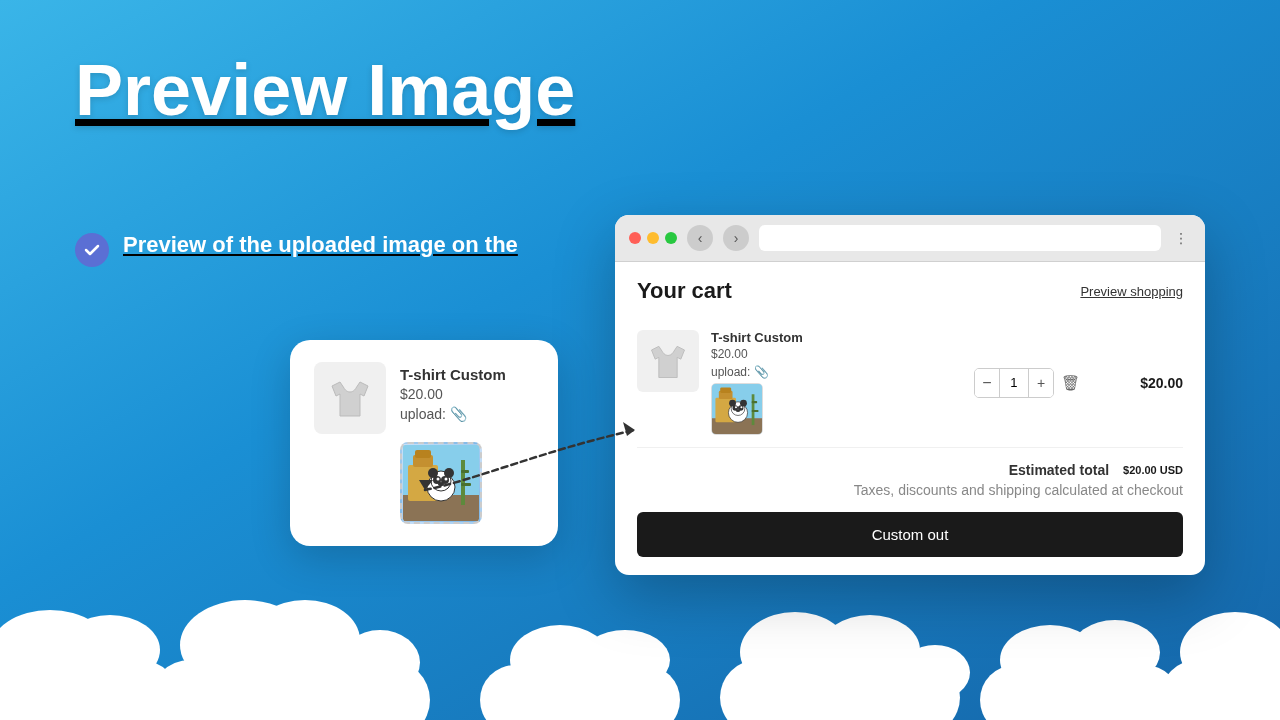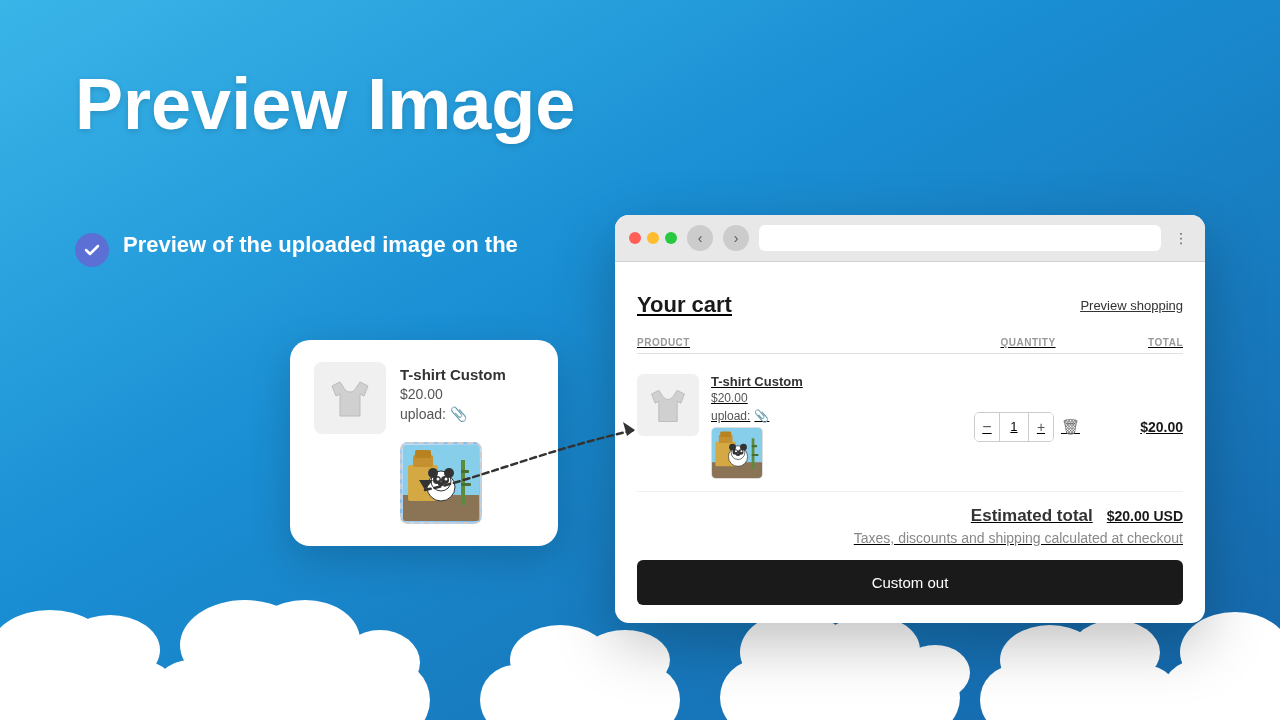--- a/index.html
+++ b/index.html
@@ -11,31 +11,31 @@
       font-family: -apple-system, BlinkMacSystemFont, 'Segoe UI', sans-serif;
       background: linear-gradient(160deg, #3ab5e8 0%, #1a7fc4 60%, #1565a8 100%);
       position: relative;
     }
   </style>
 </head>
 <body>
 
 <div style="position:relative; width:1280px; height:720px; overflow:hidden; background: linear-gradient(150deg, #3ab5e8 0%, #1a8fd4 40%, #1565a8 100%);">
 
-  <div style="position:absolute; top:65px; left:75px; z-index:5;">
+  <div style="position:absolute; top:51px; left:75px; z-index:5;text-decoration:underline;">
     <h1 style="font-size:72px; font-weight:900; color:white; text-shadow:0 2px 6px rgba(0,0,0,0.15); line-height:1.1;">Preview Image</h1>
   </div>
 
   <div style="position:absolute; top:230px; left:75px; z-index:5; display:flex; align-items:flex-start; gap:14px; max-width:450px;">
     <div style="width:34px; height:34px; background:#5b6fd4; border-radius:50%; display:flex; align-items:center; justify-content:center; flex-shrink:0; margin-top:3px;">
       <svg width="18" height="18" viewBox="0 0 18 18" fill="none">
         <polyline points="3,9 7,13 15,5" stroke="white" stroke-width="2.5" stroke-linecap="round" stroke-linejoin="round"></polyline>
       </svg>
     </div>
-    <div style="display:flex; flex-direction:row;">
+    <div style="display:flex; flex-direction:row;text-decoration:underline;">
       <span style="font-size:22px; font-weight:700; color:white; line-height:1.4;">Preview of the uploaded image on the</span>
     </div>
   </div>
 
   <div style="position:absolute; top:340px; left:290px; z-index:6; background:white; border-radius:20px; padding:22px 24px; width:268px; box-shadow:0 12px 40px rgba(0,0,0,0.18);">
 
     <div style="display:flex; gap:14px; align-items:flex-start; margin-bottom:8px;">
 
       <div style="width:72px; height:72px; background:#f0f0f0; border-radius:8px; display:flex; align-items:center; justify-content:center; flex-shrink:0;">
         <svg width="48" height="48" viewBox="0 0 48 48" fill="none">
@@ -106,33 +106,28 @@
 
       <div style="width:26px;height:26px;background:#ccc;border-radius:50%;display:flex;align-items:center;justify-content:center;cursor:pointer;font-size:14px;color:#555;">‹</div>
       <div style="width:26px;height:26px;background:#ccc;border-radius:50%;display:flex;align-items:center;justify-content:center;cursor:pointer;font-size:14px;color:#555;">›</div>
 
       <div style="flex:1;background:white;border-radius:6px;height:26px;padding:0 10px;display:flex;align-items:center;font-size:11px;color:#aaa;">
       </div>
 
       <div style="width:20px;height:20px;display:flex;align-items:center;justify-content:center;color:#666;font-size:14px;">⋮</div>
     </div>
 
-    <div style="padding:30px 22px 18px 22px;text-decoration:underline;">
+    <div style="padding:16px 22px 18px 22px;">
       
       <div style="display:flex; justify-content:space-between; align-items:center; margin-bottom:14px;">
         <span style="font-size:22px; font-weight:700; color:#1a1a1a;">Your cart</span>
         <span style="font-size:13px; color:#333; text-decoration:underline; cursor:pointer;">Preview shopping</span>
       </div>
 
       
-      <div style="display:grid; grid-template-columns:1fr 130px 90px; padding:5px 0; border-bottom:1px solid #e0e0e0; margin-bottom:8px;">
-        <span style="font-size:10px; font-weight:600; color:#999; text-transform:uppercase; letter-spacing:0.5px;">PRODUCT</span>
-        <span style="font-size:10px; font-weight:600; color:#999; text-transform:uppercase; letter-spacing:0.5px; text-align:center;">QUANTITY</span>
-        <span style="font-size:10px; font-weight:600; color:#999; text-transform:uppercase; letter-spacing:0.5px; text-align:right;">TOTAL</span>
-      </div>
 
       
       <div style="display:grid; grid-template-columns:1fr 130px 90px; align-items:center; padding:12px 0; border-bottom:1px solid #f0f0f0; min-height:90px;">
 
         <div style="display:flex; gap:12px; align-items:flex-start;">
 
           <div style="width:62px; height:62px; background:#f0f0f0; border-radius:6px; display:flex; align-items:center; justify-content:center; flex-shrink:0;">
             <svg width="44" height="44" viewBox="0 0 48 48" fill="none">
               <path d="M6 12 L14 8 L18 14 C18 14 20 18 24 18 C28 18 30 14 30 14 L34 8 L42 12 L38 22 L34 20 L34 42 L14 42 L14 20 L10 22 Z" fill="#d0d0d0" stroke="#bbb" stroke-width="1"></path>
             </svg>
@@ -177,22 +172,22 @@
             <button style="width:24px; height:28px; background:white; border:none; cursor:pointer; font-size:14px; color:#555; display:flex; align-items:center; justify-content:center;">+</button>
           </div>
           <button style="background:none; border:none; cursor:pointer; padding:2px; font-size:15px; color:#666;">🗑</button>
         </div>
 
         <div style="font-size:14px; font-weight:600; color:#1a1a1a; text-align:right;">$20.00</div>
       </div>
 
       
       <div style="display:flex; justify-content:flex-end; align-items:center; gap:14px; padding-top:14px; margin-bottom:4px;">
-        <span style="font-size:17px; font-weight:600; color:#333;">Estimated total</span>
-        <span style="font-size:14px; font-weight:700; color:#1a1a1a;">$20.00 USD</span>
+        <span style="font-size:14px; font-weight:600; color:#333;">Estimated total</span>
+        <span style="font-size:11px; font-weight:700; color:#1a1a1a;">$20.00 USD</span>
       </div>
 
       
       <div style="text-align:right; font-size:14px; color:#888; margin-bottom:14px;">Taxes, discounts and shipping calculated at checkout</div>
 
       
       <button style="width:100%; background:#1a1a1a; color:white; border:none; border-radius:6px; padding:14px; font-size:15px; font-weight:500; cursor:pointer; text-align:center;">Custom out</button>
     </div>
   </div>
 

